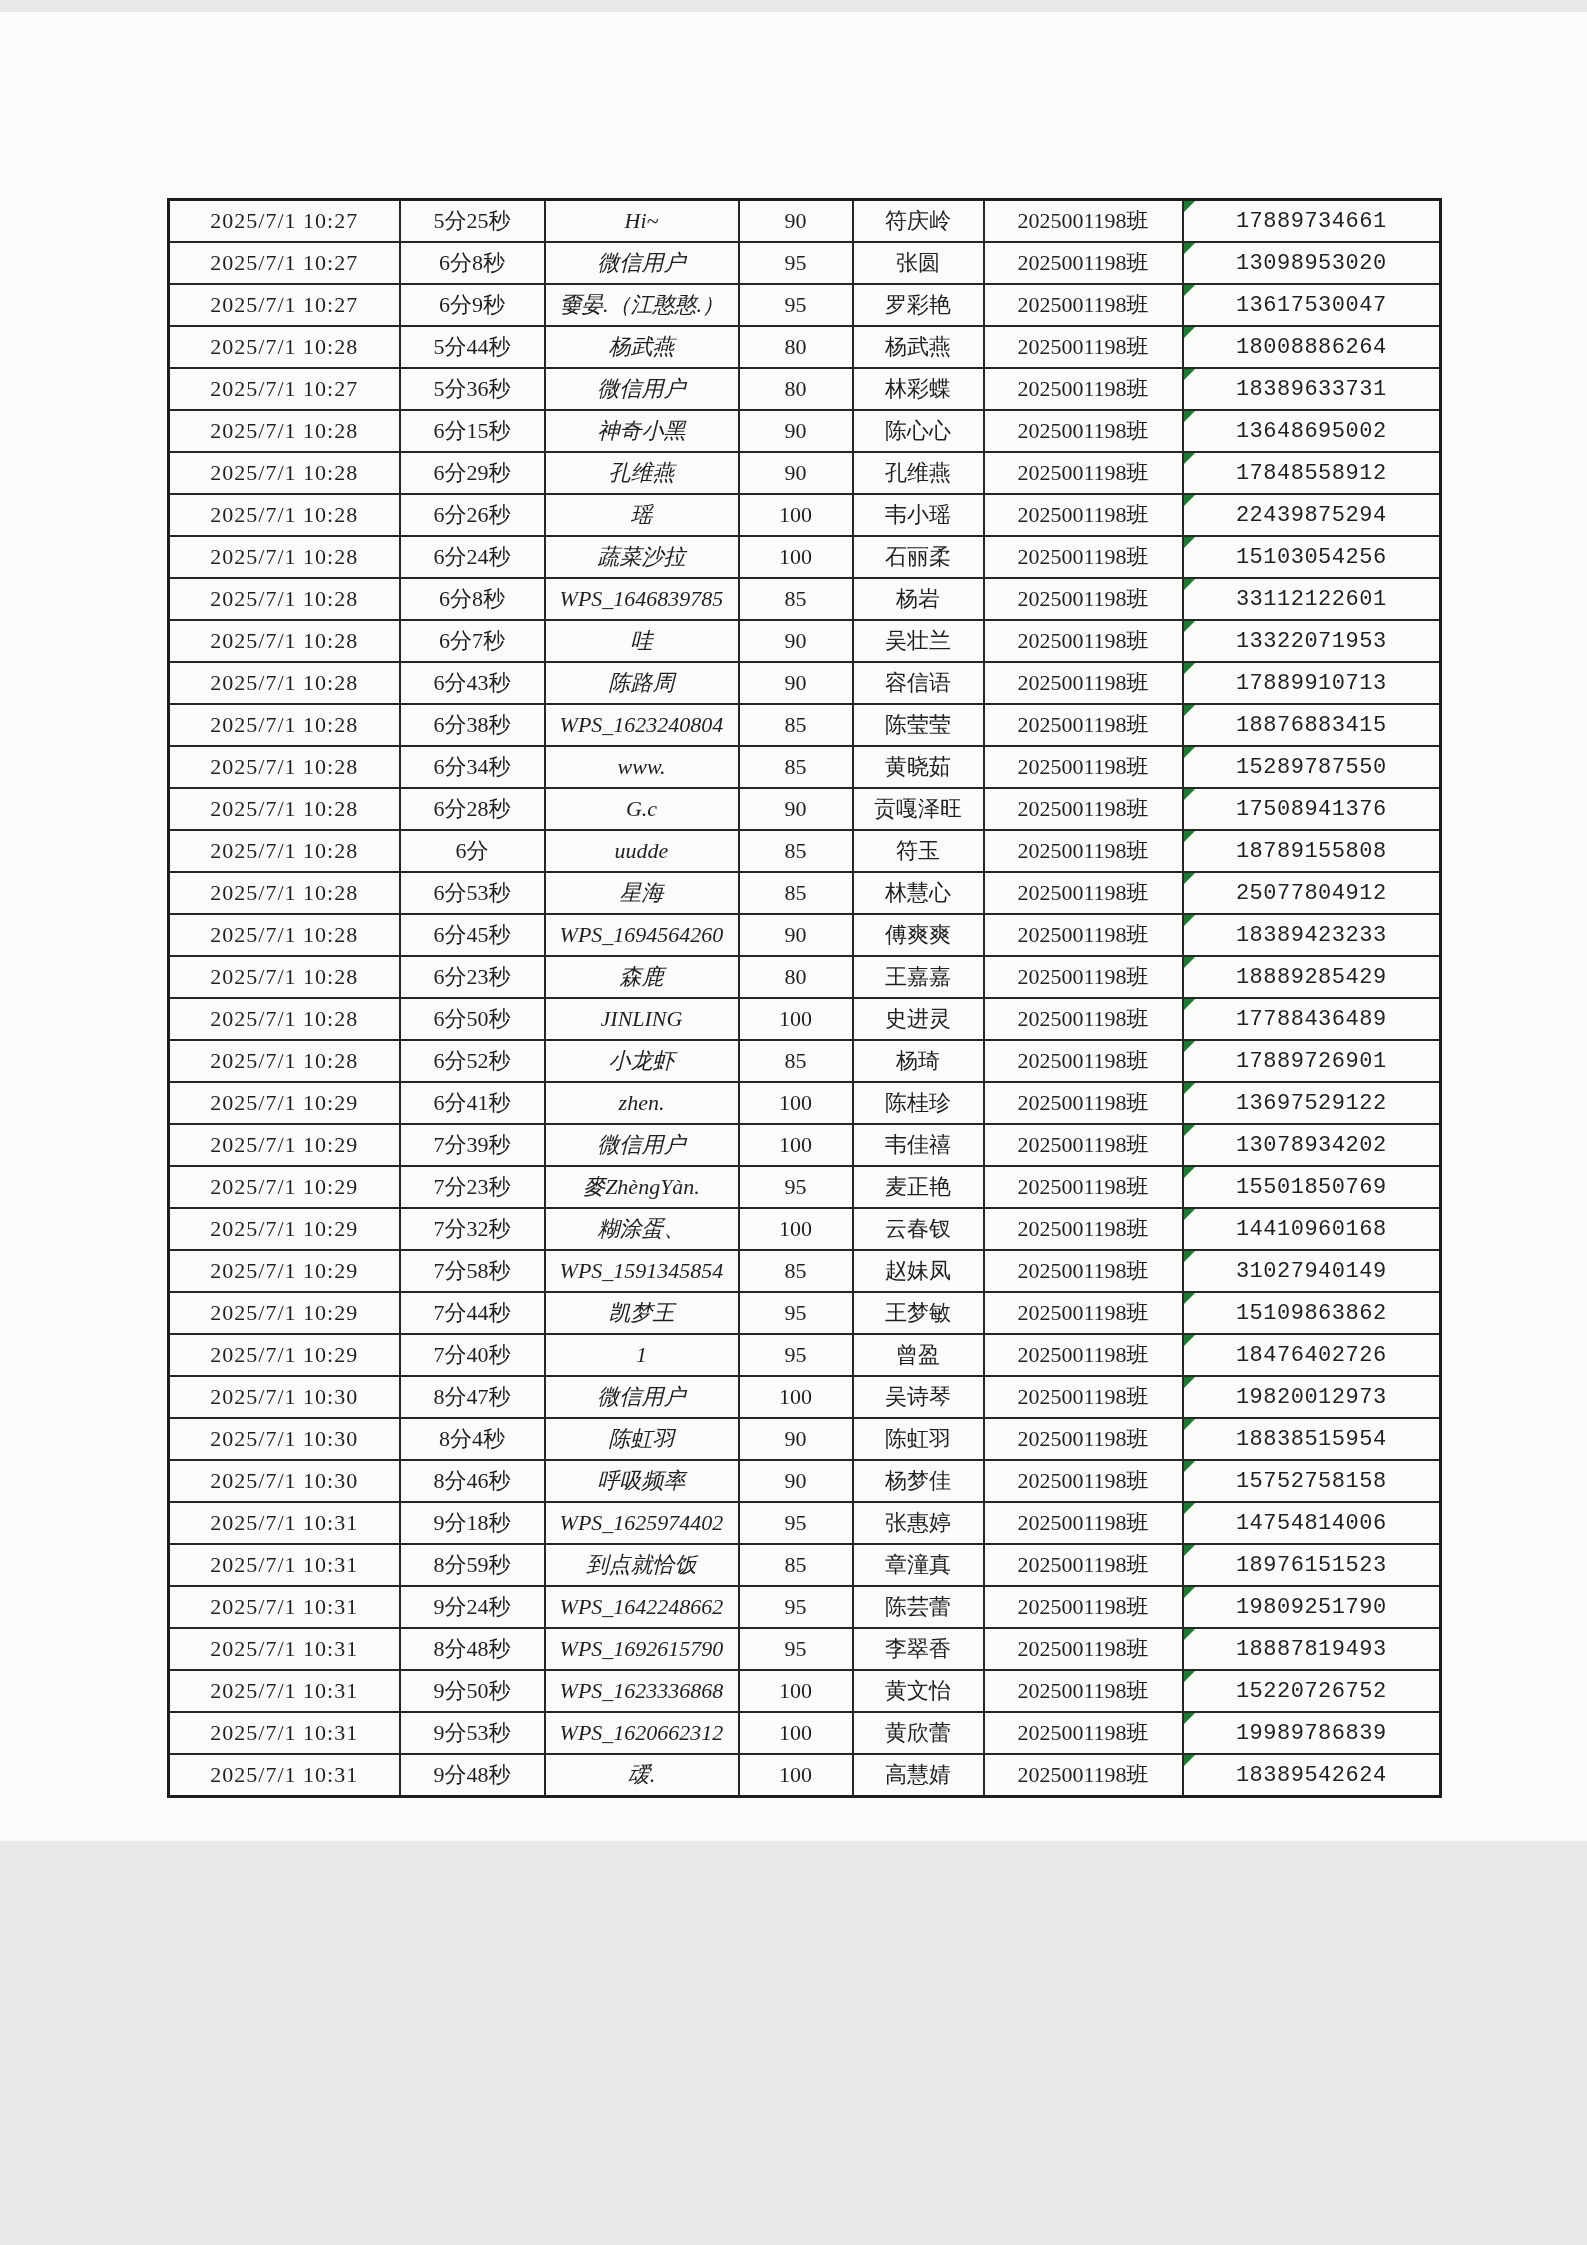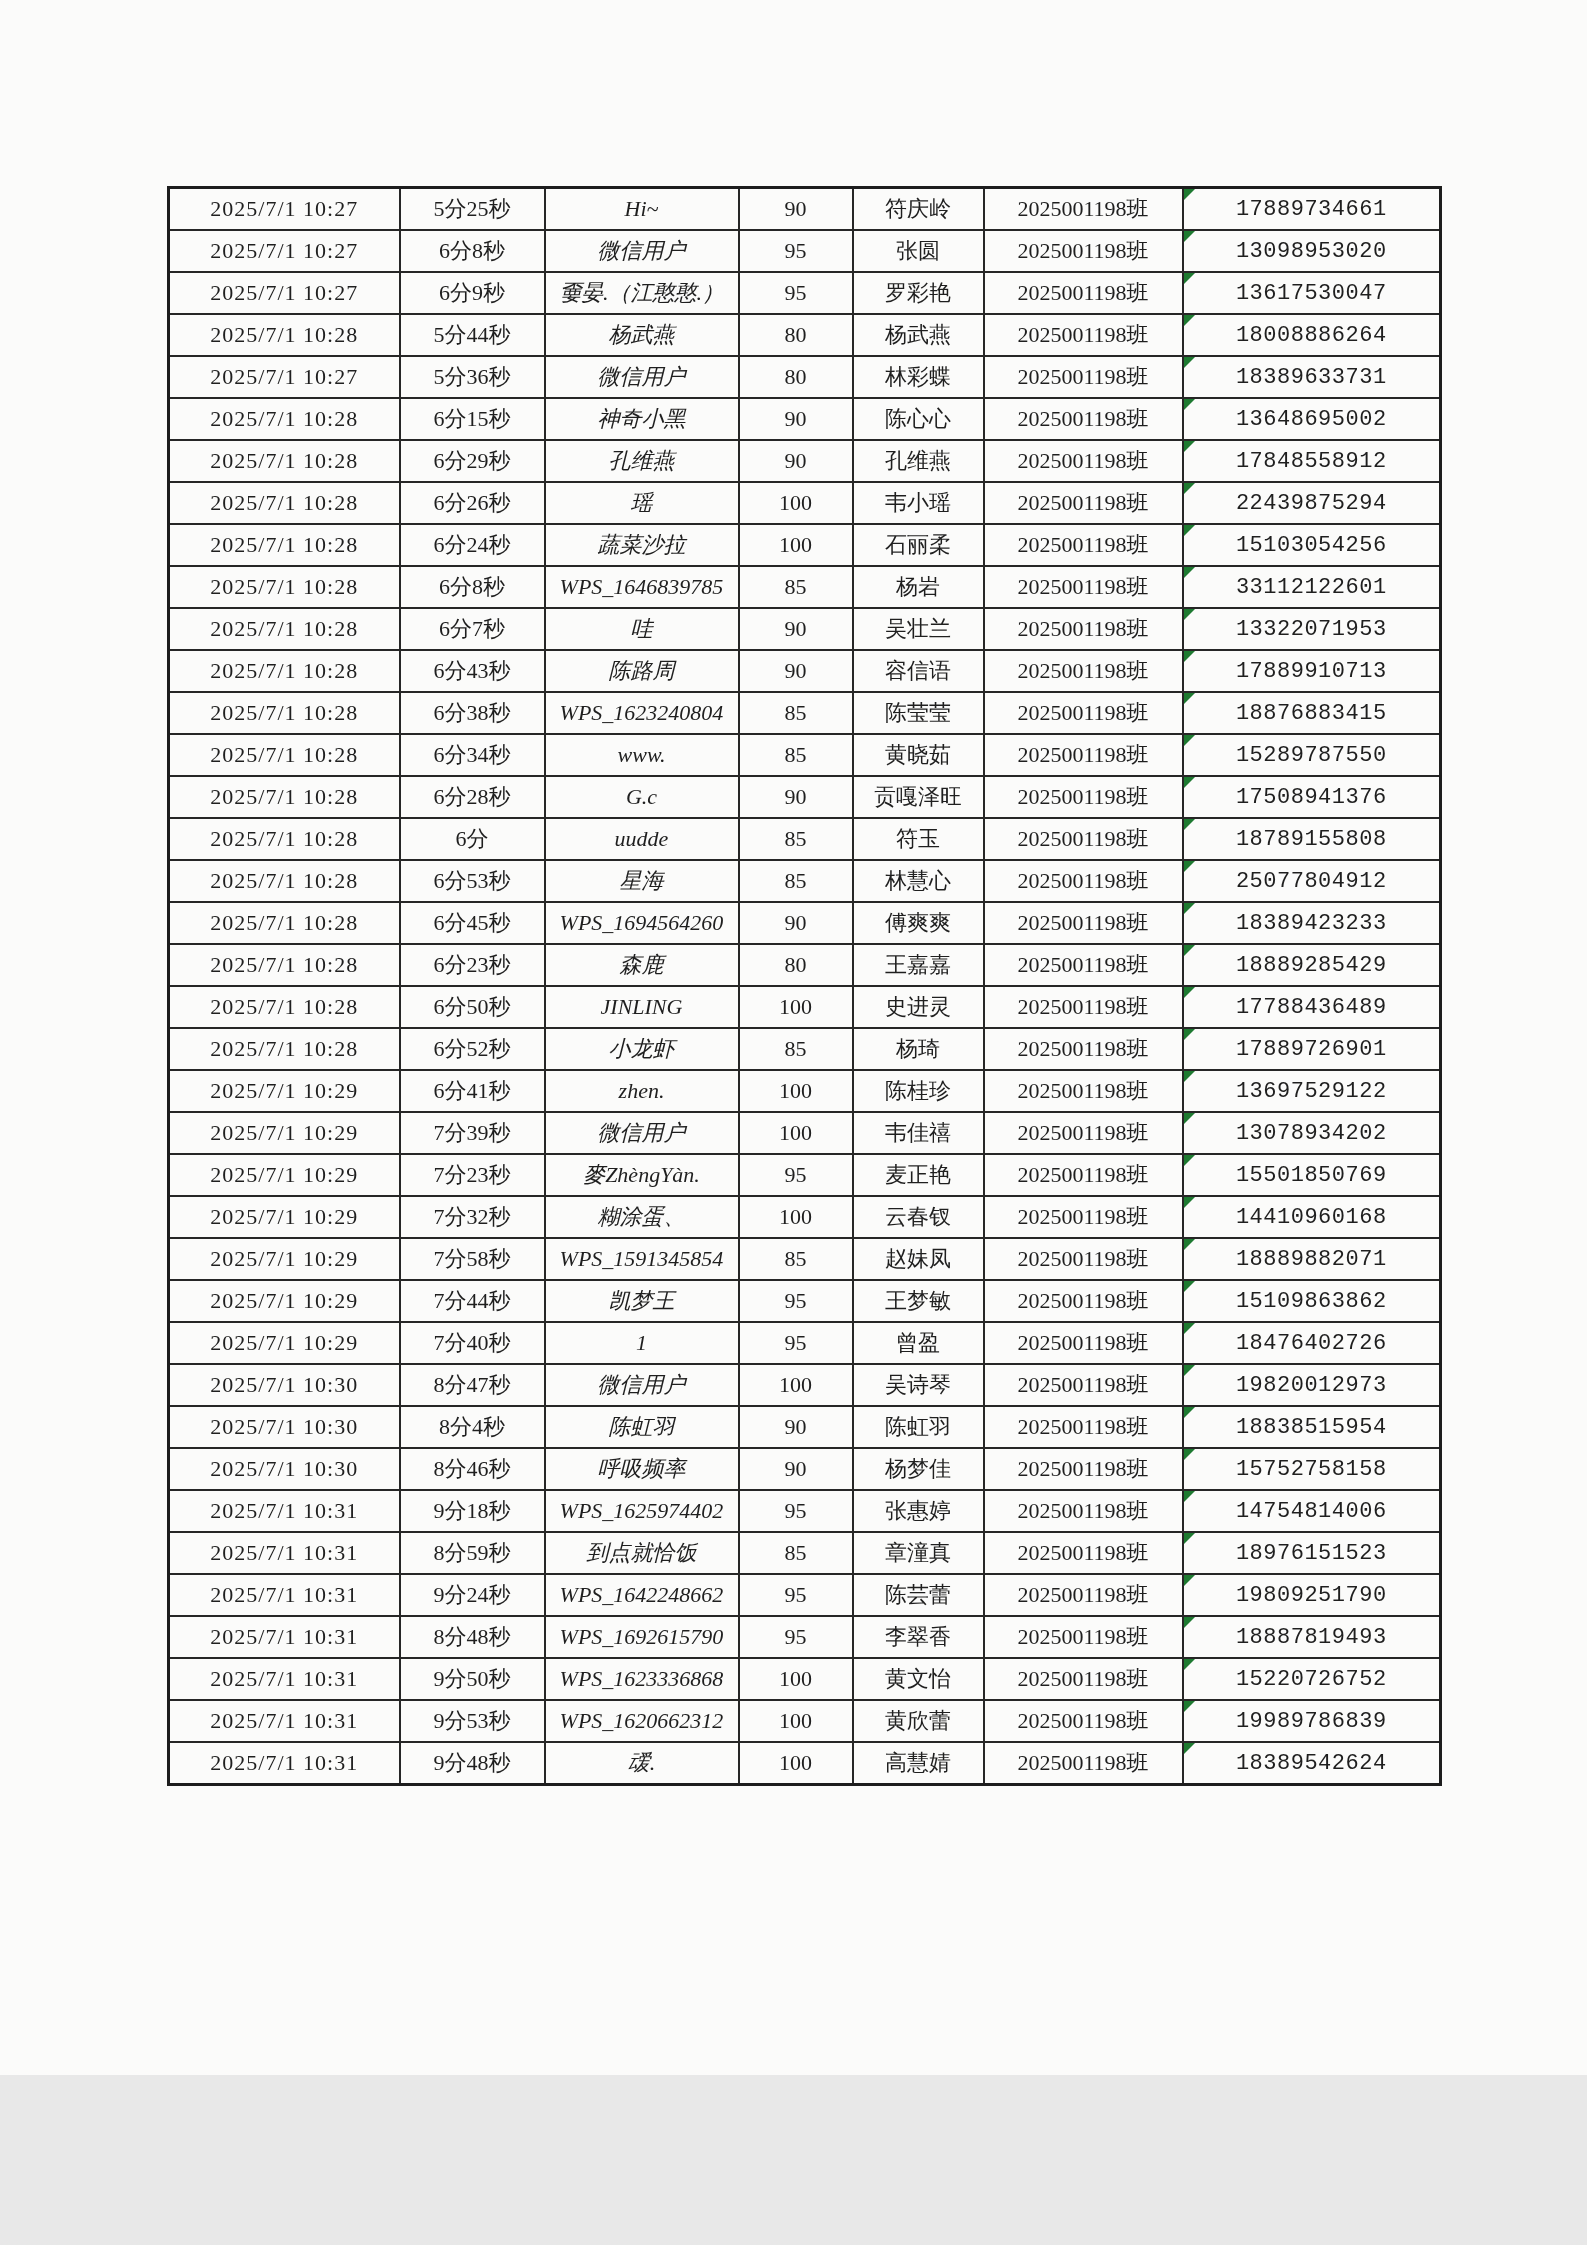--- a/index.html
+++ b/index.html
@@ -1,21 +1,21 @@
 <!DOCTYPE html>
 <html><head>
 <meta charset="utf-8">
 <style>
   html, body { margin: 0; padding: 0; }
   body { background: #e8e8e8; }
   .page {
     position: relative;
     width: 1587px;
-    height: 2075px;
-    margin: 0 auto;
+    height: 1829px;
+    margin: 12px auto;
     background: #fbfbfa;
     font-family: "Liberation Serif", "DejaVu Serif", serif;
     color: #1f1f1f;
     overflow: hidden;
   }
   .table-wrap {
     position: absolute;
     left: 167px;
     top: 186px;
   }
@@ -379,21 +379,21 @@
   </tr>
           <tr>
     <td class="c-time">2025/7/1 10:29</td>
     <td class="c-dur">7分58秒</td>
     <td class="c-nick">WPS_1591345854</td>
     <td class="c-score">85</td>
     <td class="c-name">赵妹凤</td>
     <td class="c-class">2025001198班</td>
     <td class="c-phone">
       <span class="flag" style="border-top-color: rgb(30, 122, 49);"></span>
-      <span class="cell-text">18889882071</span>
+      <span class="cell-text">31027940149</span>
     </td>
   </tr>
           <tr>
     <td class="c-time">2025/7/1 10:29</td>
     <td class="c-dur">7分44秒</td>
     <td class="c-nick">凯梦王</td>
     <td class="c-score">95</td>
     <td class="c-name">王梦敏</td>
     <td class="c-class">2025001198班</td>
     <td class="c-phone">

